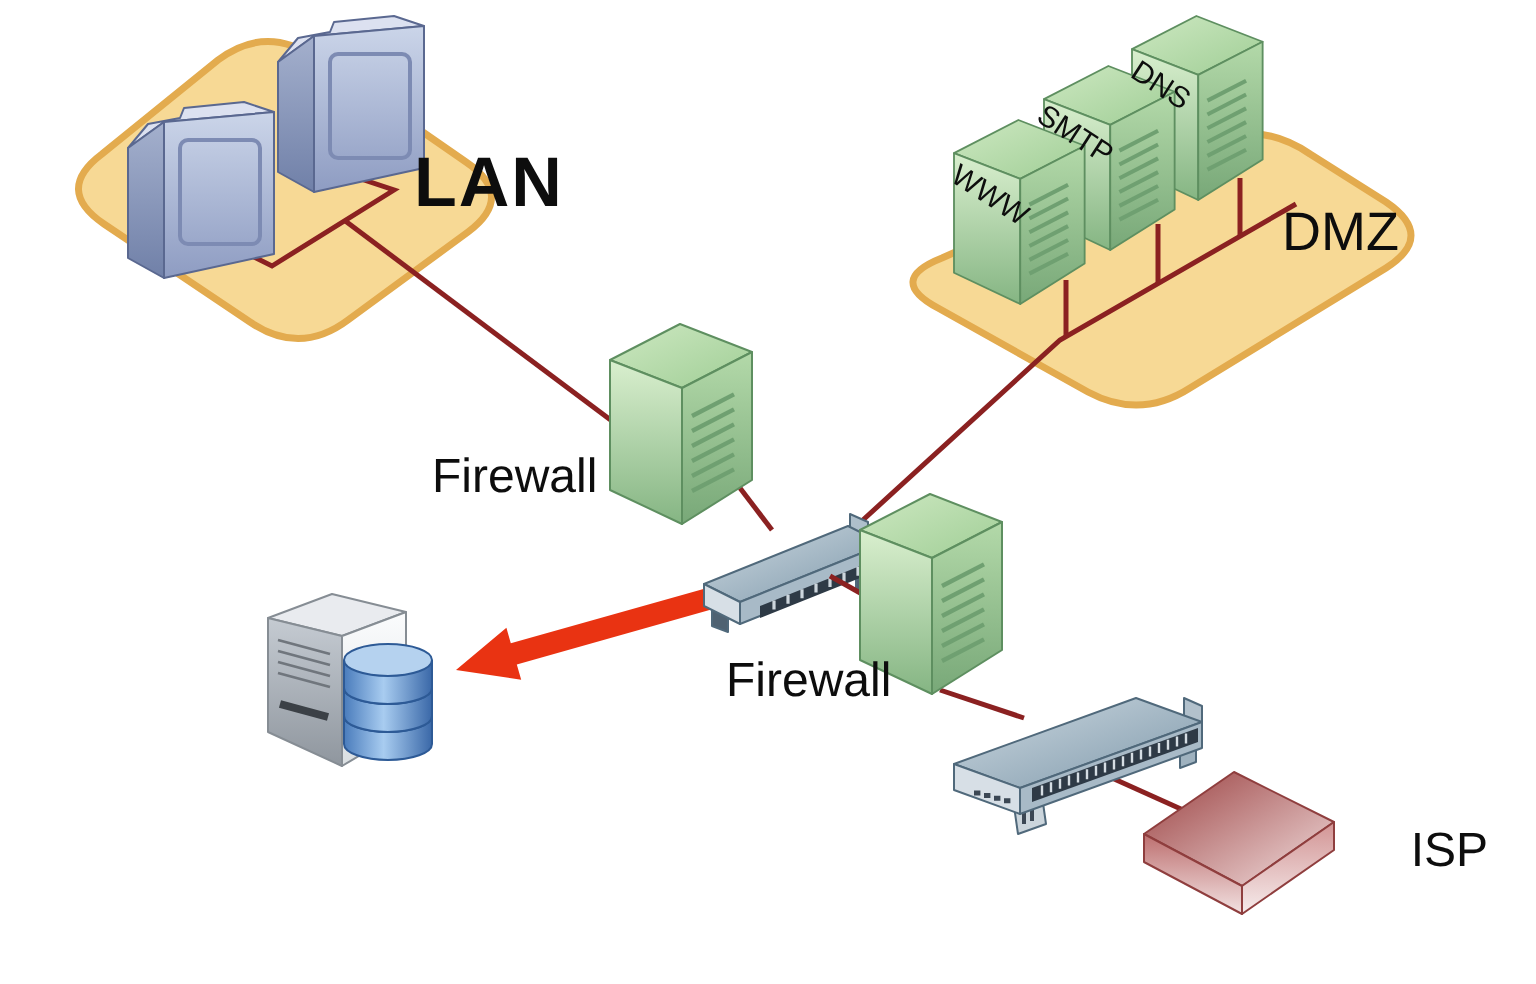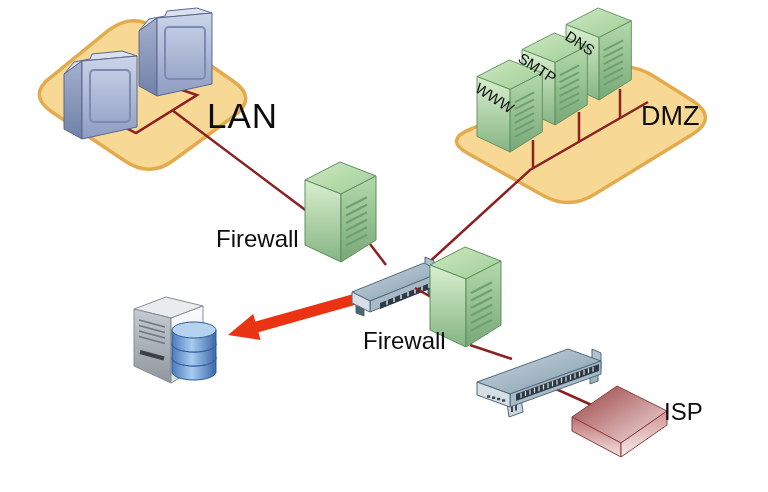--- a/index.html
+++ b/index.html
@@ -2,27 +2,27 @@
 <html><head>
 <meta charset="utf-8">
 <style>
   html,body{margin:0;padding:0;background:#fff;}
   #stage{
     position:relative;width:768px;height:492px;background:#fff;overflow:hidden;
     font-family:"Liberation Sans",sans-serif;color:#0d0d0d;
   }
   #scene{position:absolute;left:0;top:0;}
   .lbl{position:absolute;white-space:nowrap;color:#0d0d0d;line-height:1;}
-  .lbl-lan{left:207px;top:74px;font-size:35px;font-weight:400;letter-spacing:1px;margin-top:24px;}
+  .lbl-lan{left:207px;top:74px;font-size:35px;font-weight:700;letter-spacing:1px;}
   .lbl-dmz{left:641px;top:103px;font-size:27px;}
   .lbl-fw1{left:216px;top:227px;font-size:24px;}
   .lbl-fw2{left:363px;top:329px;font-size:24px;}
   .lbl-tat{left:66px;top:381px;font-size:24px;}
   .lbl-osw{left:336px;top:395px;font-size:24px;}
-  .lbl-isp{left:664px;top:400px;width:80px;text-align:left;font-size:24px;}
+  .lbl-isp{left:664px;top:414px;width:80px;text-align:right;font-size:24px;}
   .lbl-isp2{left:664px;top:433px;width:80px;text-align:center;font-size:24px;}
   .srvtag{font-size:15px;font-weight:400;transform-origin:left top;transform:rotate(33deg);}
   .tag-www{left:481px;top:80px;}
   .tag-smtp{left:524px;top:50px;}
   .tag-dns{left:571px;top:28px;}
 </style>
 </head>
 <body>
 
 <div id="stage">

